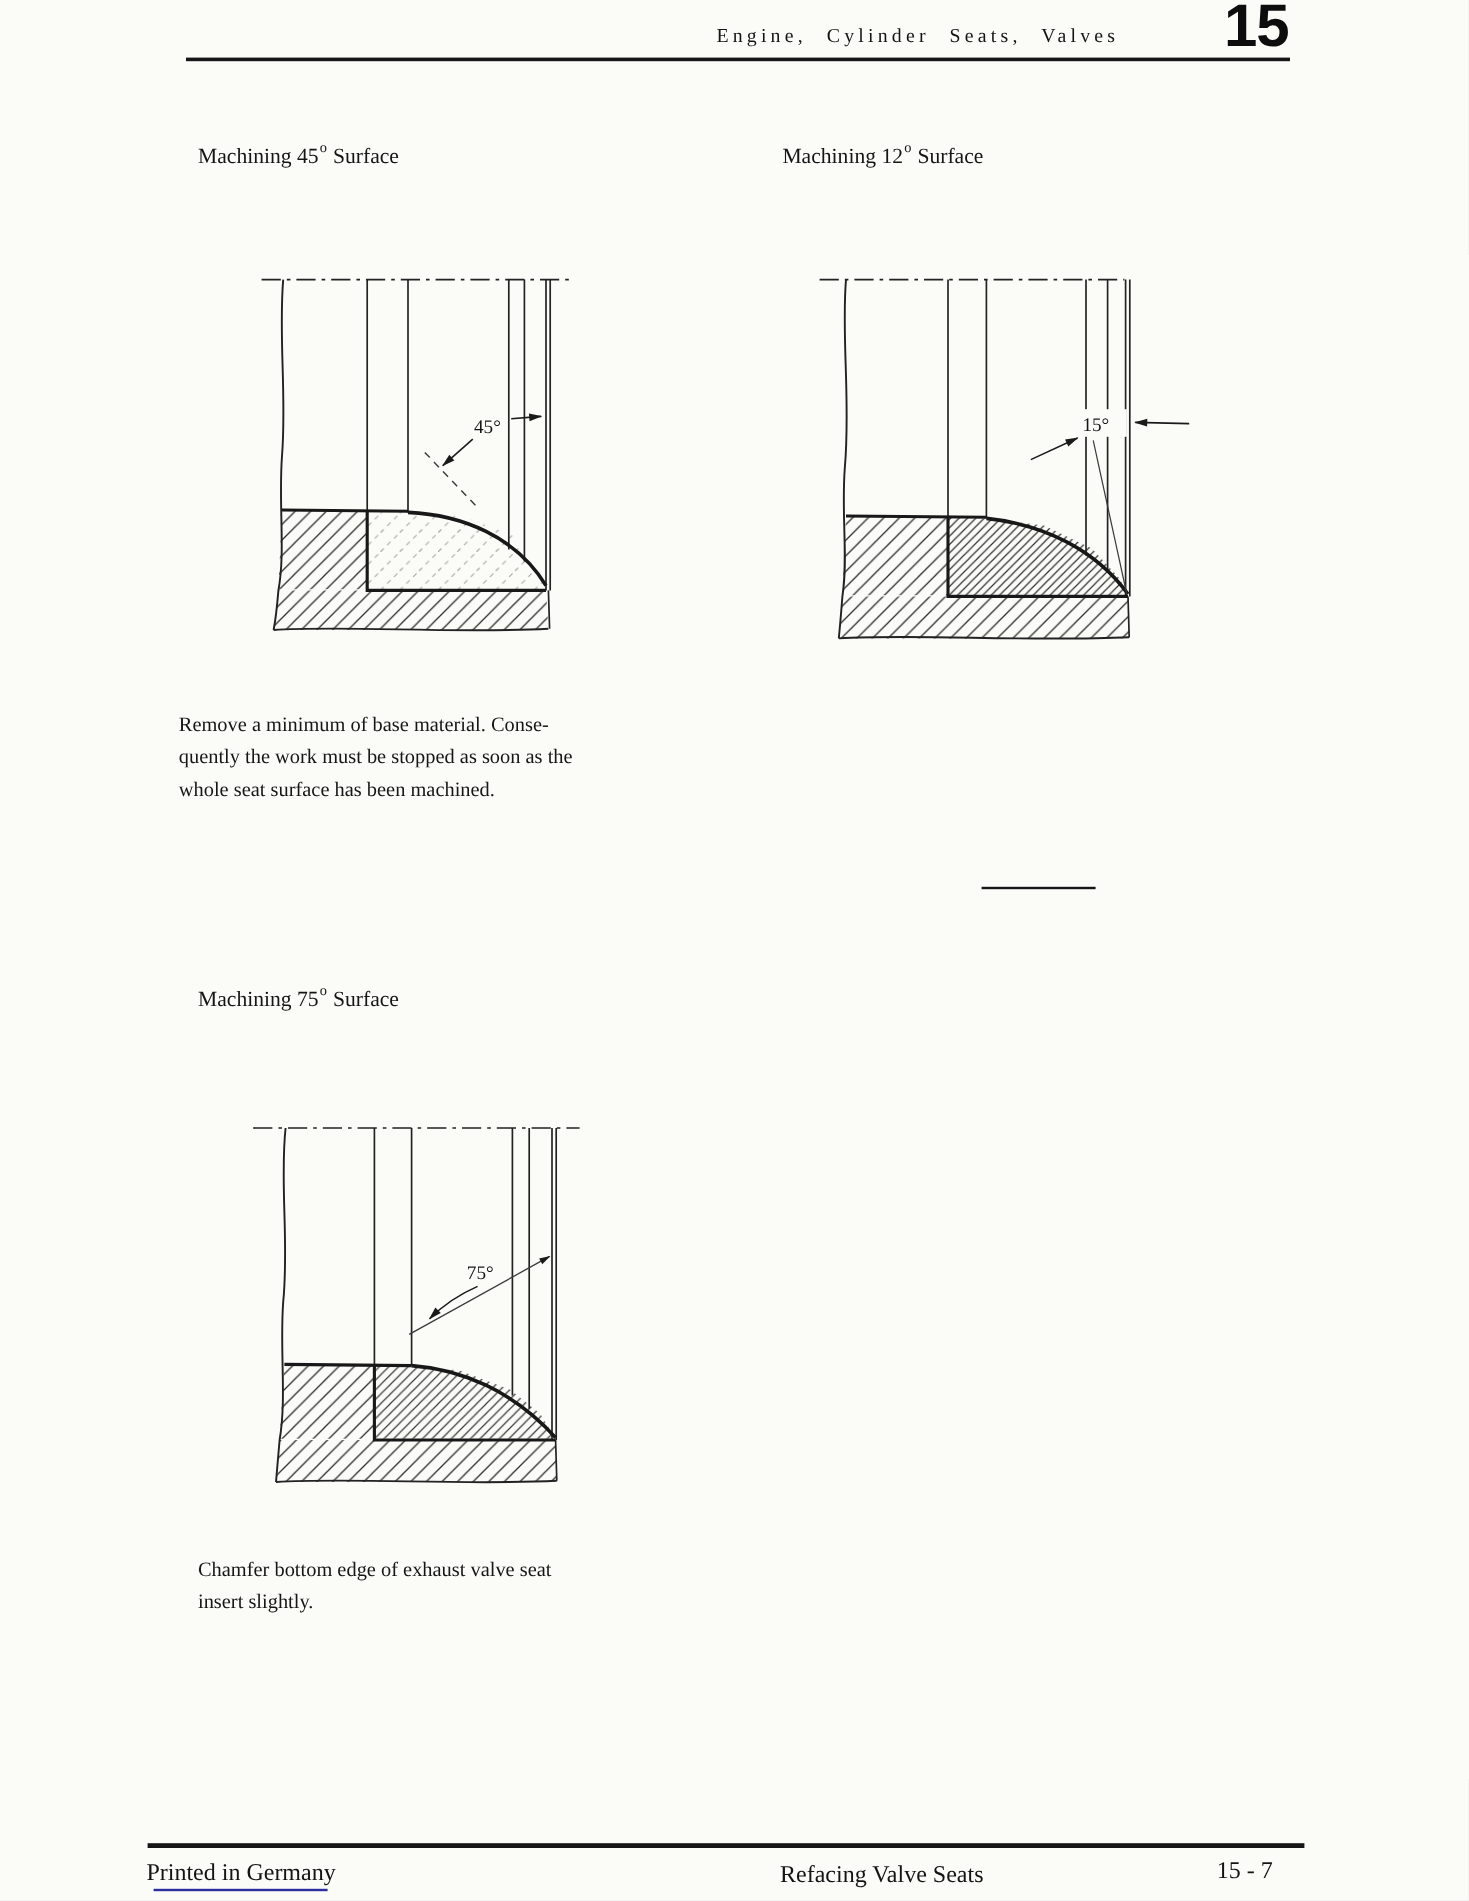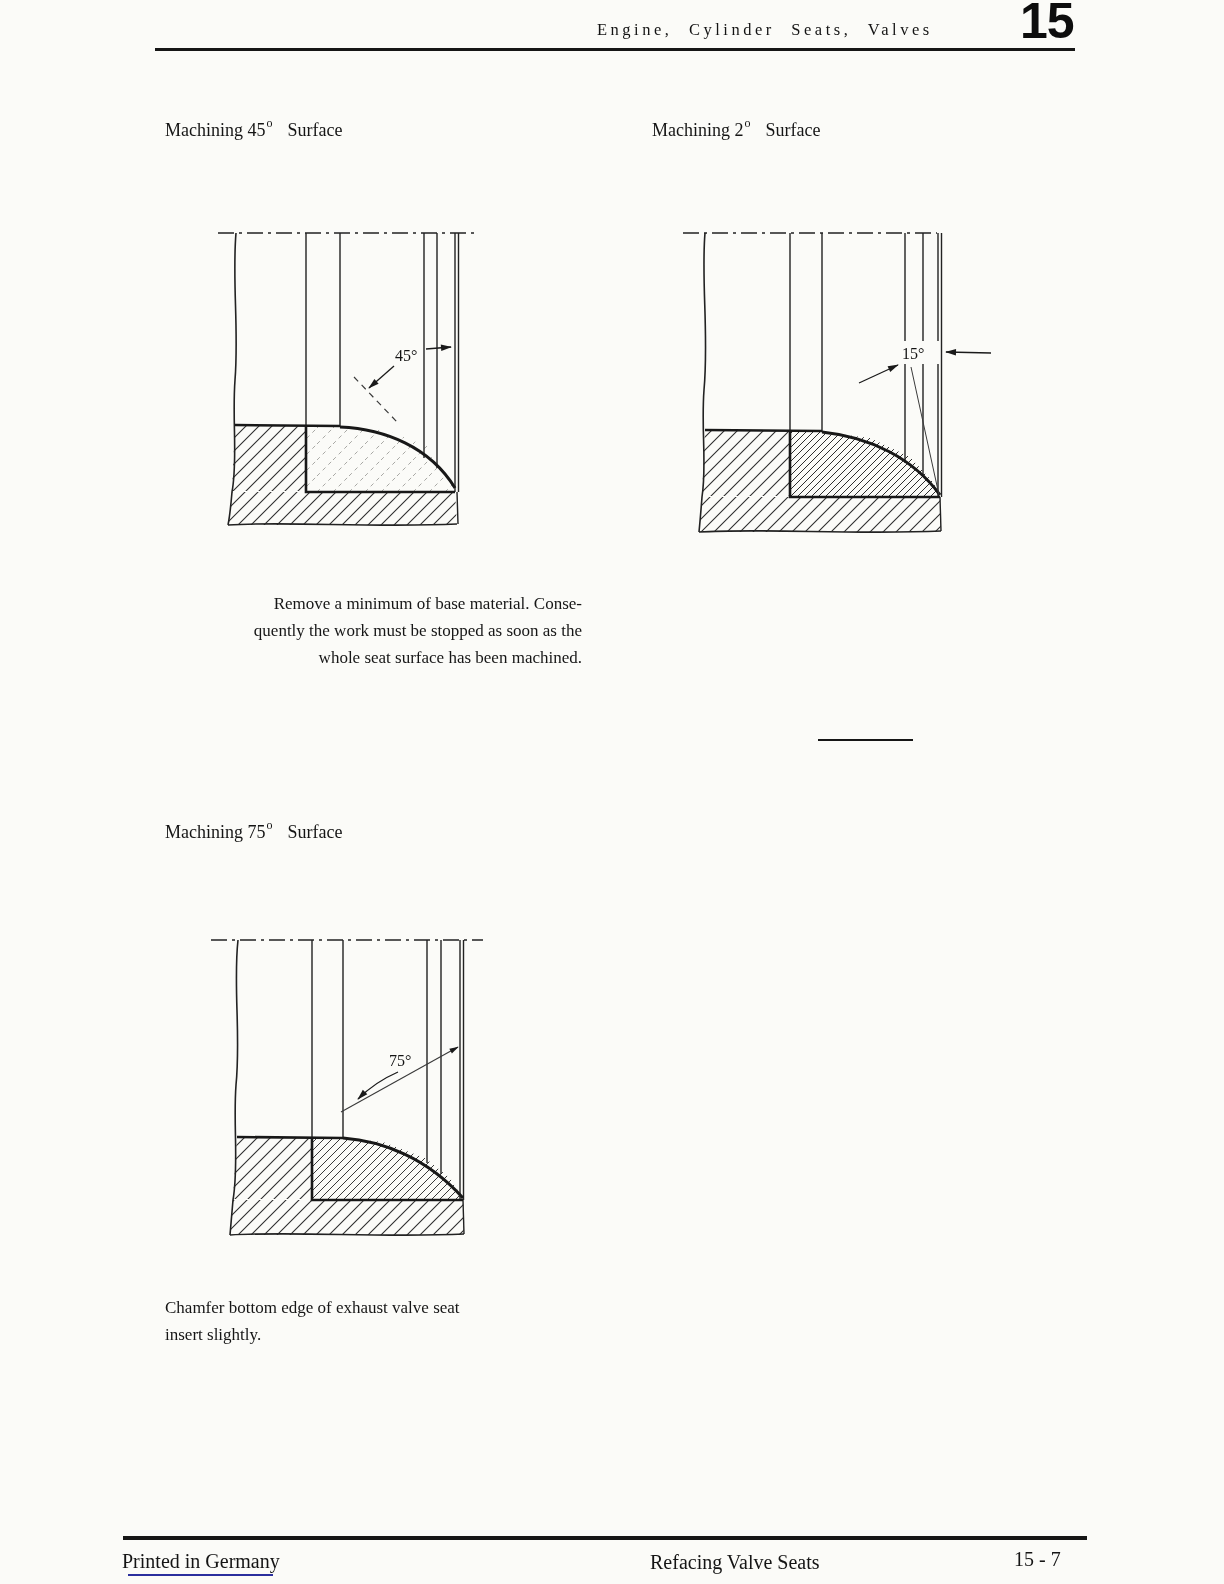--- a/index.html
+++ b/index.html
@@ -14,21 +14,21 @@
     font-size:16.5px;letter-spacing:3.5px;word-spacing:9px;color:#141414;
   }
   .chapter-num{
     font-family:"Liberation Sans", sans-serif;font-weight:700;
     font-size:50px;color:#0d0d0d;letter-spacing:-1px;
   }
   .sec-heading{font-size:18px;color:#151515;}
   .sec-heading .sup{
     display:inline-block;vertical-align:9px;font-size:12px;margin-left:1px;
   }
-  .sec-heading .tail{margin-left:15px;}
+  .sec-heading .tail{margin-left:5px;}
   .caption{
     font-size:17px;line-height:27px;white-space:pre-line;color:#161616;
   }
   .footer-text{font-size:20px;color:#141414;}
   .blue-underline{position:absolute;background:#2b2f9e;}
   svg text{
     font-family:"Liberation Serif", serif;font-size:16px;fill:#141414;
   }
 </style>
 </head>
@@ -38,21 +38,21 @@
 
   <div class="abs header-title" style="left:597px;top:20px;">Engine, Cylinder Seats, Valves</div>
   <div class="abs chapter-num" style="left:1020px;top:-8px;">15</div>
   <div class="hrule" style="left:155px;top:48px;width:920px;height:3px;"></div>
 
   <div class="abs sec-heading" style="left:165px;top:116px;">
     <span>Machining 45</span><span class="sup">o</span><span class="tail">Surface</span>
   </div>
 
   <div class="abs sec-heading" style="left:652px;top:116px;">
-    <span>Machining 2</span><span class="sup">o</span><span class="tail">Surface</span>
+    <span>Machining 12</span><span class="sup">o</span><span class="tail">Surface</span>
   </div>
 
   <div class="abs sec-heading" style="left:165px;top:818px;">
     <span>Machining 75</span><span class="sup">o</span><span class="tail">Surface</span>
   </div>
 
   <svg class="abs" style="left:205px;top:220px;" width="290" height="320" viewBox="0 0 290 320">
     <defs>
       <pattern id="a-hatch" width="13" height="13" patternUnits="userSpaceOnUse">
         <path d="M-3,3 L3,-3 M0,13 L13,0 M10,16 L16,10" stroke="#2e2e2e" stroke-width="1.1" fill="none"></path>
@@ -136,21 +136,21 @@
     </g>
     <g>
       <path d="M236,147 L264,275" stroke="#3a3a3a" stroke-width="1" fill="none"></path>
       <path d="M184,163 L223,145" stroke="#1a1a1a" stroke-width="1.3" fill="none" marker-end="url(#b-arr)"></path>
       <path d="M316,133 L271,132" stroke="#1a1a1a" stroke-width="1.3" fill="none" marker-end="url(#b-arr)"></path>
       <rect x="224" y="121" width="40" height="23" fill="#fbfbf8"></rect>
       <text x="227" y="139">15°</text>
     </g>
   </svg>
 
-  <div class="abs caption" style="left:162px;top:590px;width:420px;text-align:right;">Remove a minimum of base material. Conse-
+  <div class="abs caption" style="left:149px;top:590px;width:420px;">Remove a minimum of base material. Conse-
 quently the work must be stopped as soon as the
 whole seat surface has been machined.</div>
 
   <div class="hrule" style="left:818px;top:739px;width:95px;height:2px;"></div>
 
   <svg class="abs" style="left:205px;top:930px;" width="290" height="320" viewBox="0 0 290 320">
     <defs>
       <pattern id="c-hatch" width="13" height="13" patternUnits="userSpaceOnUse">
         <path d="M-3,3 L3,-3 M0,13 L13,0 M10,16 L16,10" stroke="#2e2e2e" stroke-width="1.1" fill="none"></path>
       </pattern>

